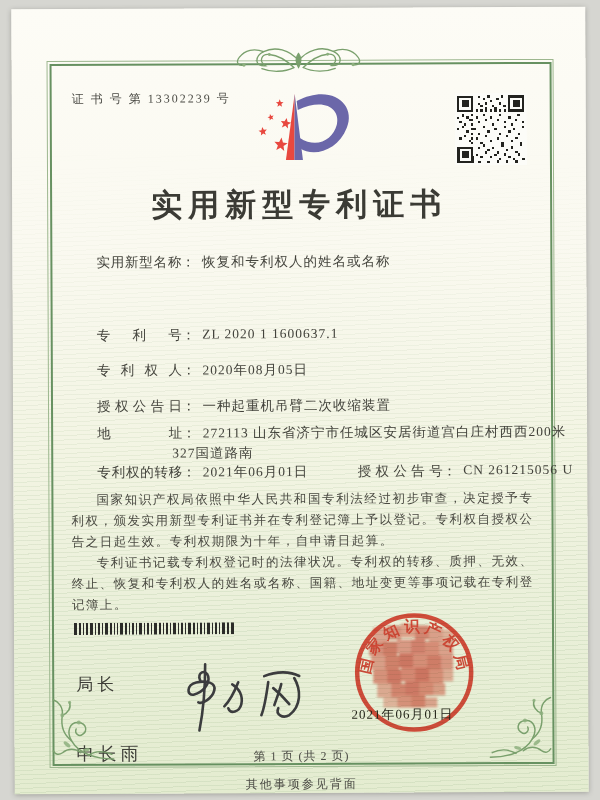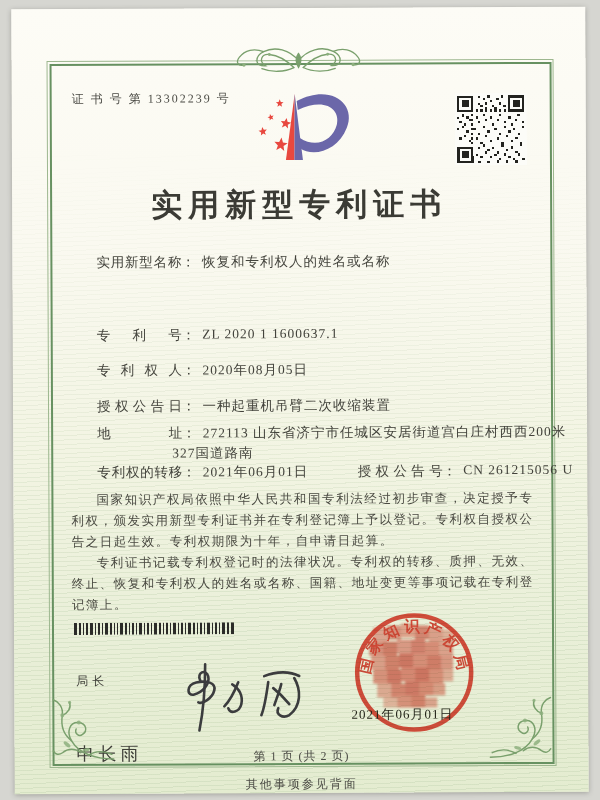--- a/index.html
+++ b/index.html
@@ -38,21 +38,21 @@
   .frow{position:absolute;left:60px;font-size:13.5px;color:#43433c;white-space:nowrap;}
   .flabel{display:inline-block;width:85px;text-align:justify;text-align-last:justify;vertical-align:top;margin-left:24px;}
   .fcolon{display:inline-block;margin-right:7px;vertical-align:top;}
   .fvalue{letter-spacing:1px;vertical-align:top;}
   .r1{top:245px;} .r2{top:283px;} .r3{top:318px;} .r4{top:353px;} .r5{top:389px;}
   .r6{top:416px;} .r6 .addr2{padding-left:99px;letter-spacing:1px;margin-top:2px;}
   .r7{top:455px;} .grp2{margin-left:22px;}
   .paras{position:absolute;left:58px;top:481px;width:462px;font-size:12.5px;line-height:21px;color:#4a4a42;letter-spacing:1.5px;text-align:justify;}
   .paras p{margin:0;text-indent:2em;}
   .barcode{position:absolute;left:60px;top:614px;width:160px;height:12px;}
-  .director-title{position:absolute;left:62px;top:664px;font-size:12px;color:#3e3e38;letter-spacing:4px;}
+  .director-title{position:absolute;left:62px;top:664px;font-size:17px;color:#3e3e38;letter-spacing:4px;}
   .director-name{position:absolute;left:62px;top:697px;font-size:18px;color:#3e3e38;letter-spacing:4px;margin-top:36px;}
   .signature{position:absolute;left:158px;top:640px;width:165px;height:92px;}
   .seal{position:absolute;left:325px;top:590px;width:150px;height:150px;mix-blend-mode:multiply;}
   .seal svg{position:absolute;inset:0;}
   .seal-date{position:absolute;left:12px;top:108px;width:130px;font-size:13px;color:#28281f;letter-spacing:1px;white-space:nowrap;}
   .page-info{position:absolute;left:0;top:740px;width:574px;text-align:center;font-size:12px;color:#4a4a44;letter-spacing:1px;}
   .back-note{position:absolute;left:0;top:768px;width:574px;text-align:center;font-size:12px;color:#4a4a44;letter-spacing:2px;}
 </style>
 </head>
 <body>

